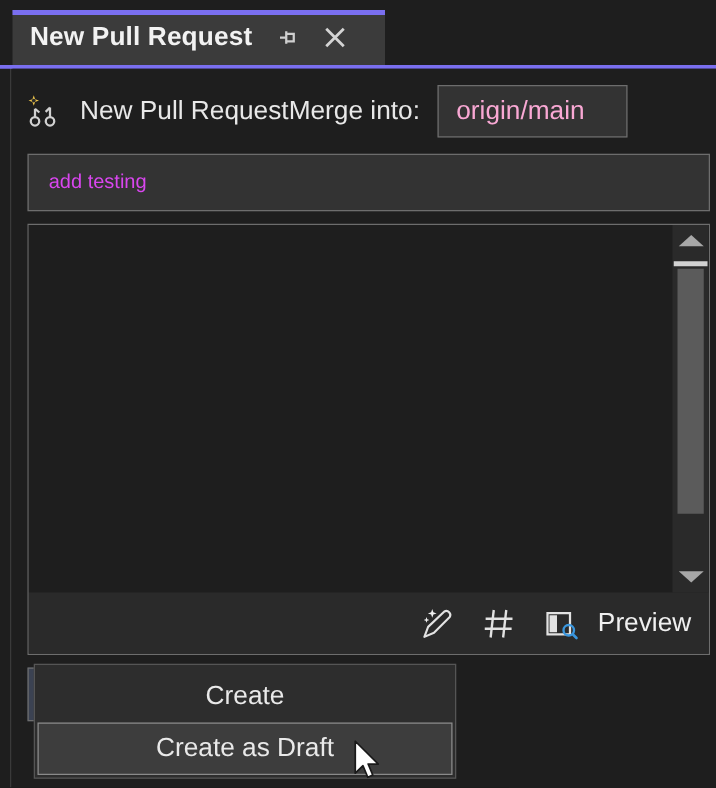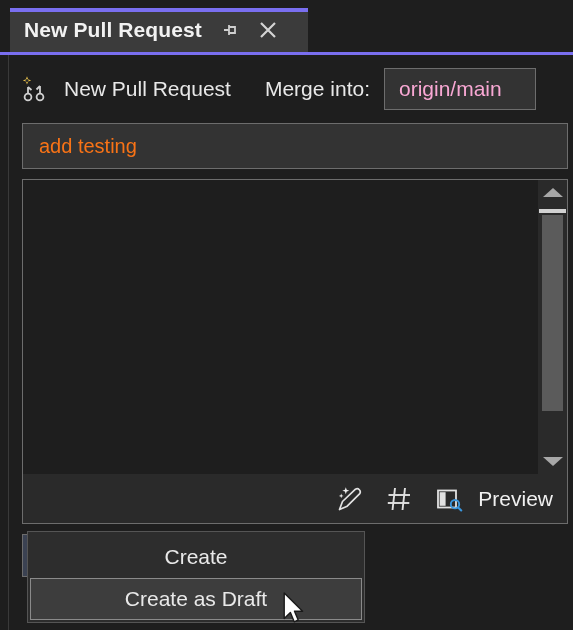--- a/index.html
+++ b/index.html
@@ -124,21 +124,20 @@
   }
   .header-label {
     font-size: 21px;
     color: #e8e8e8;
     margin-left: 14px;
     white-space: nowrap;
   }
   .merge-label {
     font-size: 21px;
     color: #e8e8e8;
-    margin-left: 34px;
     white-space: nowrap;
   }
   .branch-select {
     margin-left: 14px;
     height: 42px;
     min-width: 152px;
     background: #333333;
     border: 1px solid #6d6d6d;
     box-sizing: border-box;
     display: flex;
@@ -155,22 +154,22 @@
     left: 12px;
     top: 68px;
     width: 546px;
     height: 46px;
     background: #333333;
     border: 1px solid #6d6d6d;
     box-sizing: border-box;
     display: flex;
     align-items: center;
     padding: 0 16px;
-    font-size: 20px;
-    color: #f97316;
+    font-size: 16px;
+    color: #d946ef;
   }
 
   
   .desc-box {
     position: absolute;
     left: 12px;
     top: 124px;
     width: 546px;
     height: 345px;
     border: 1px solid #6d6d6d;

